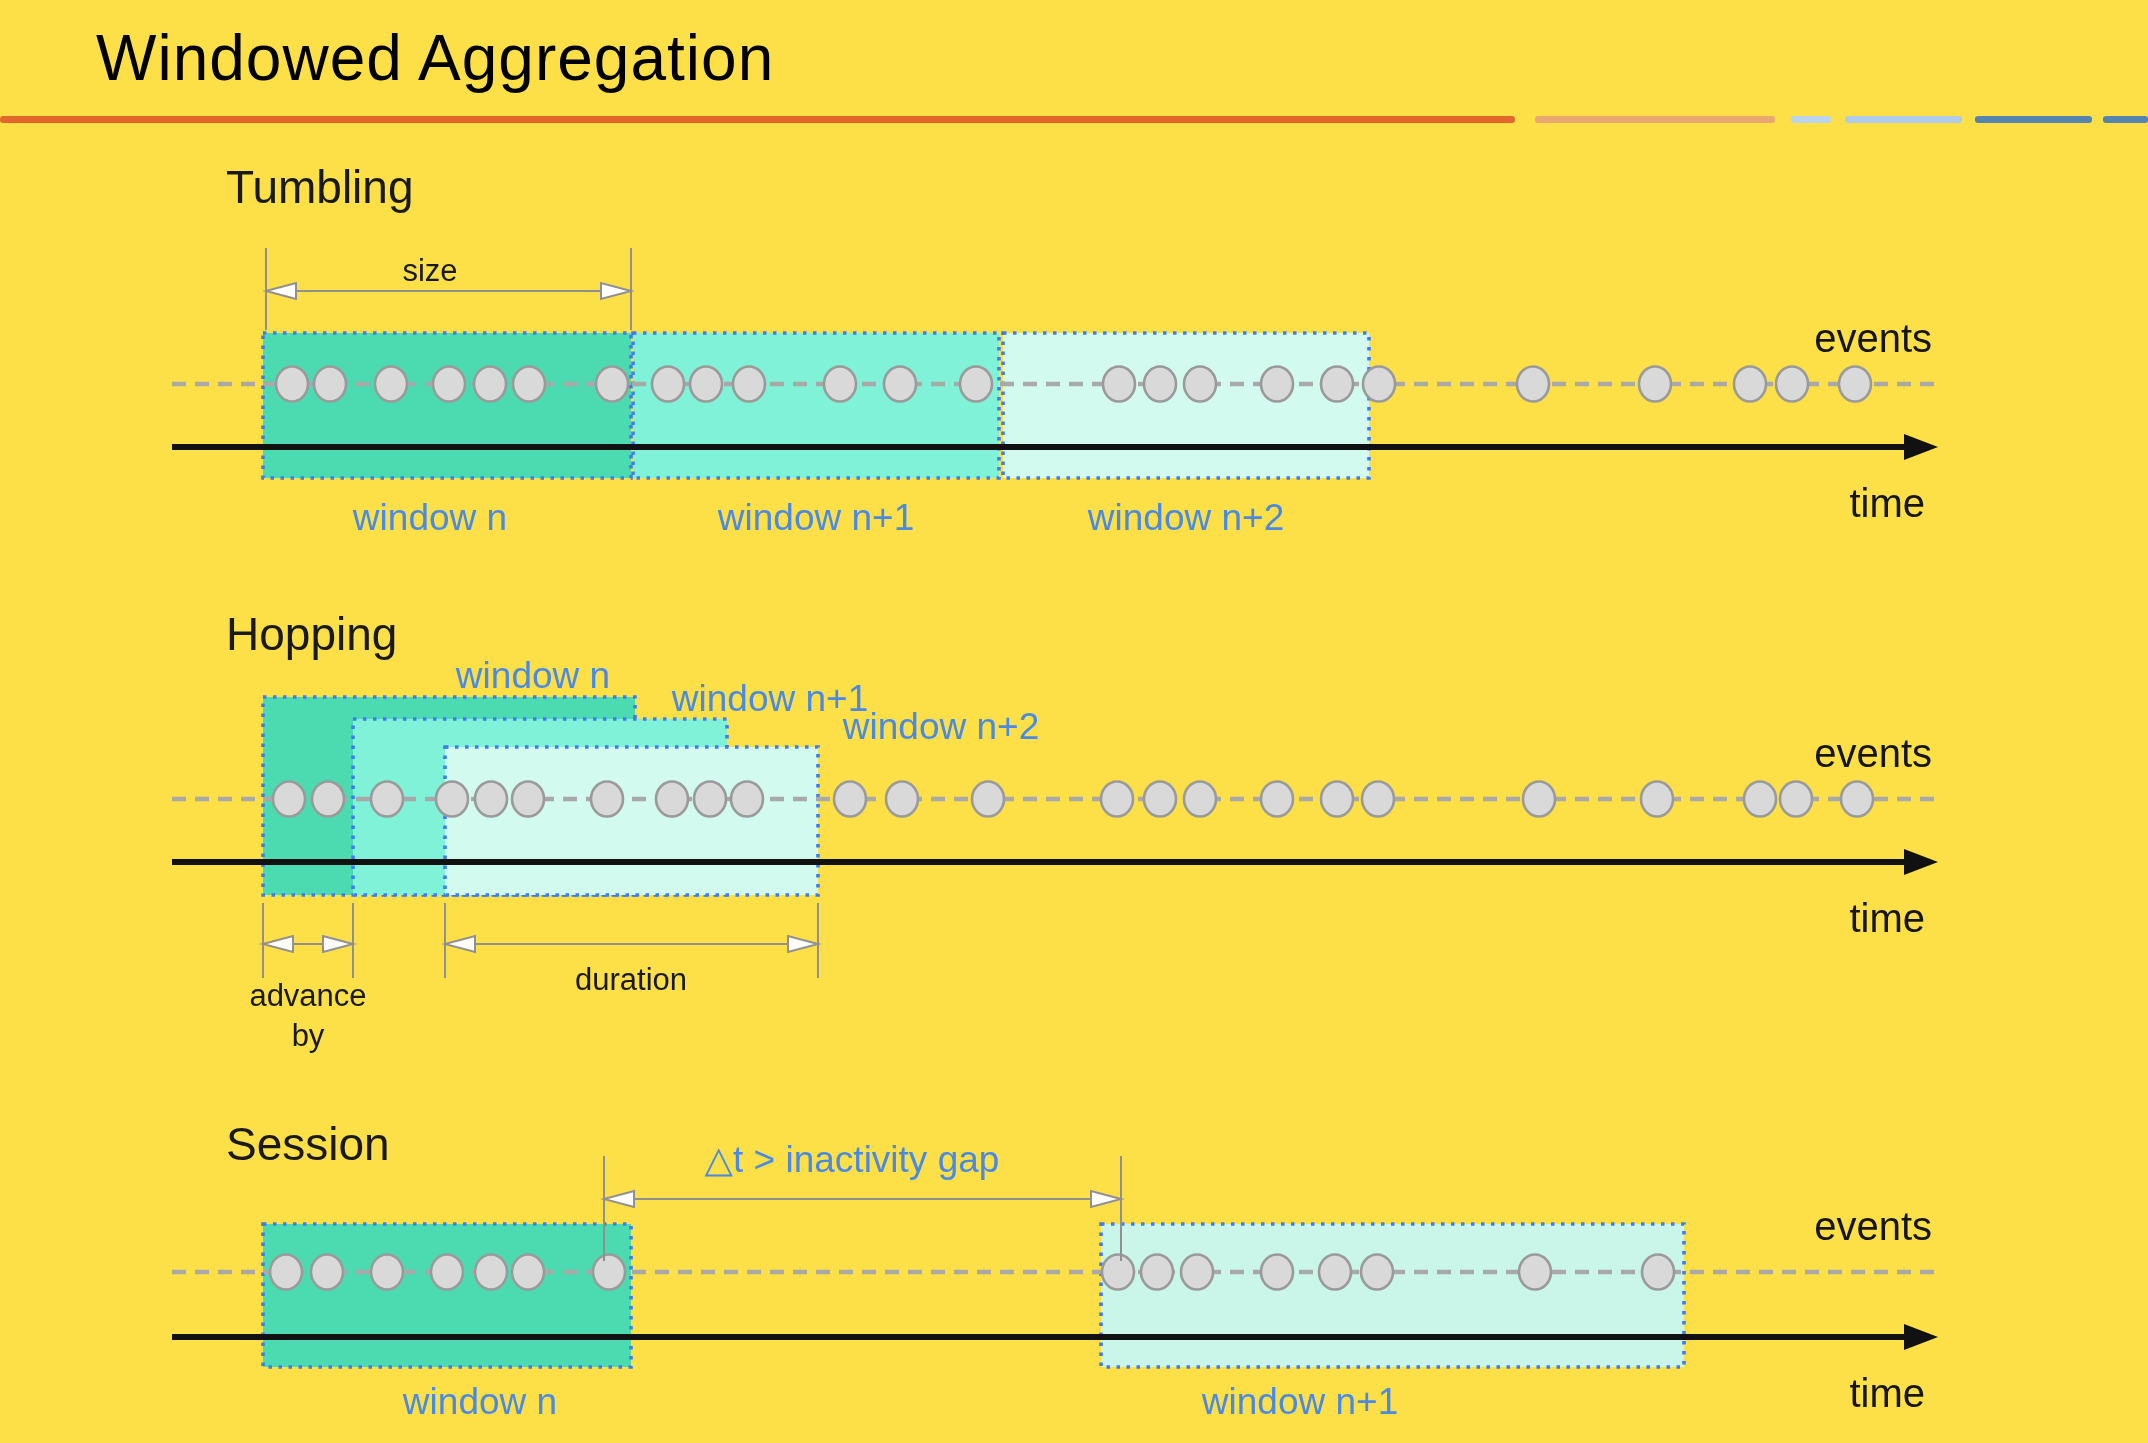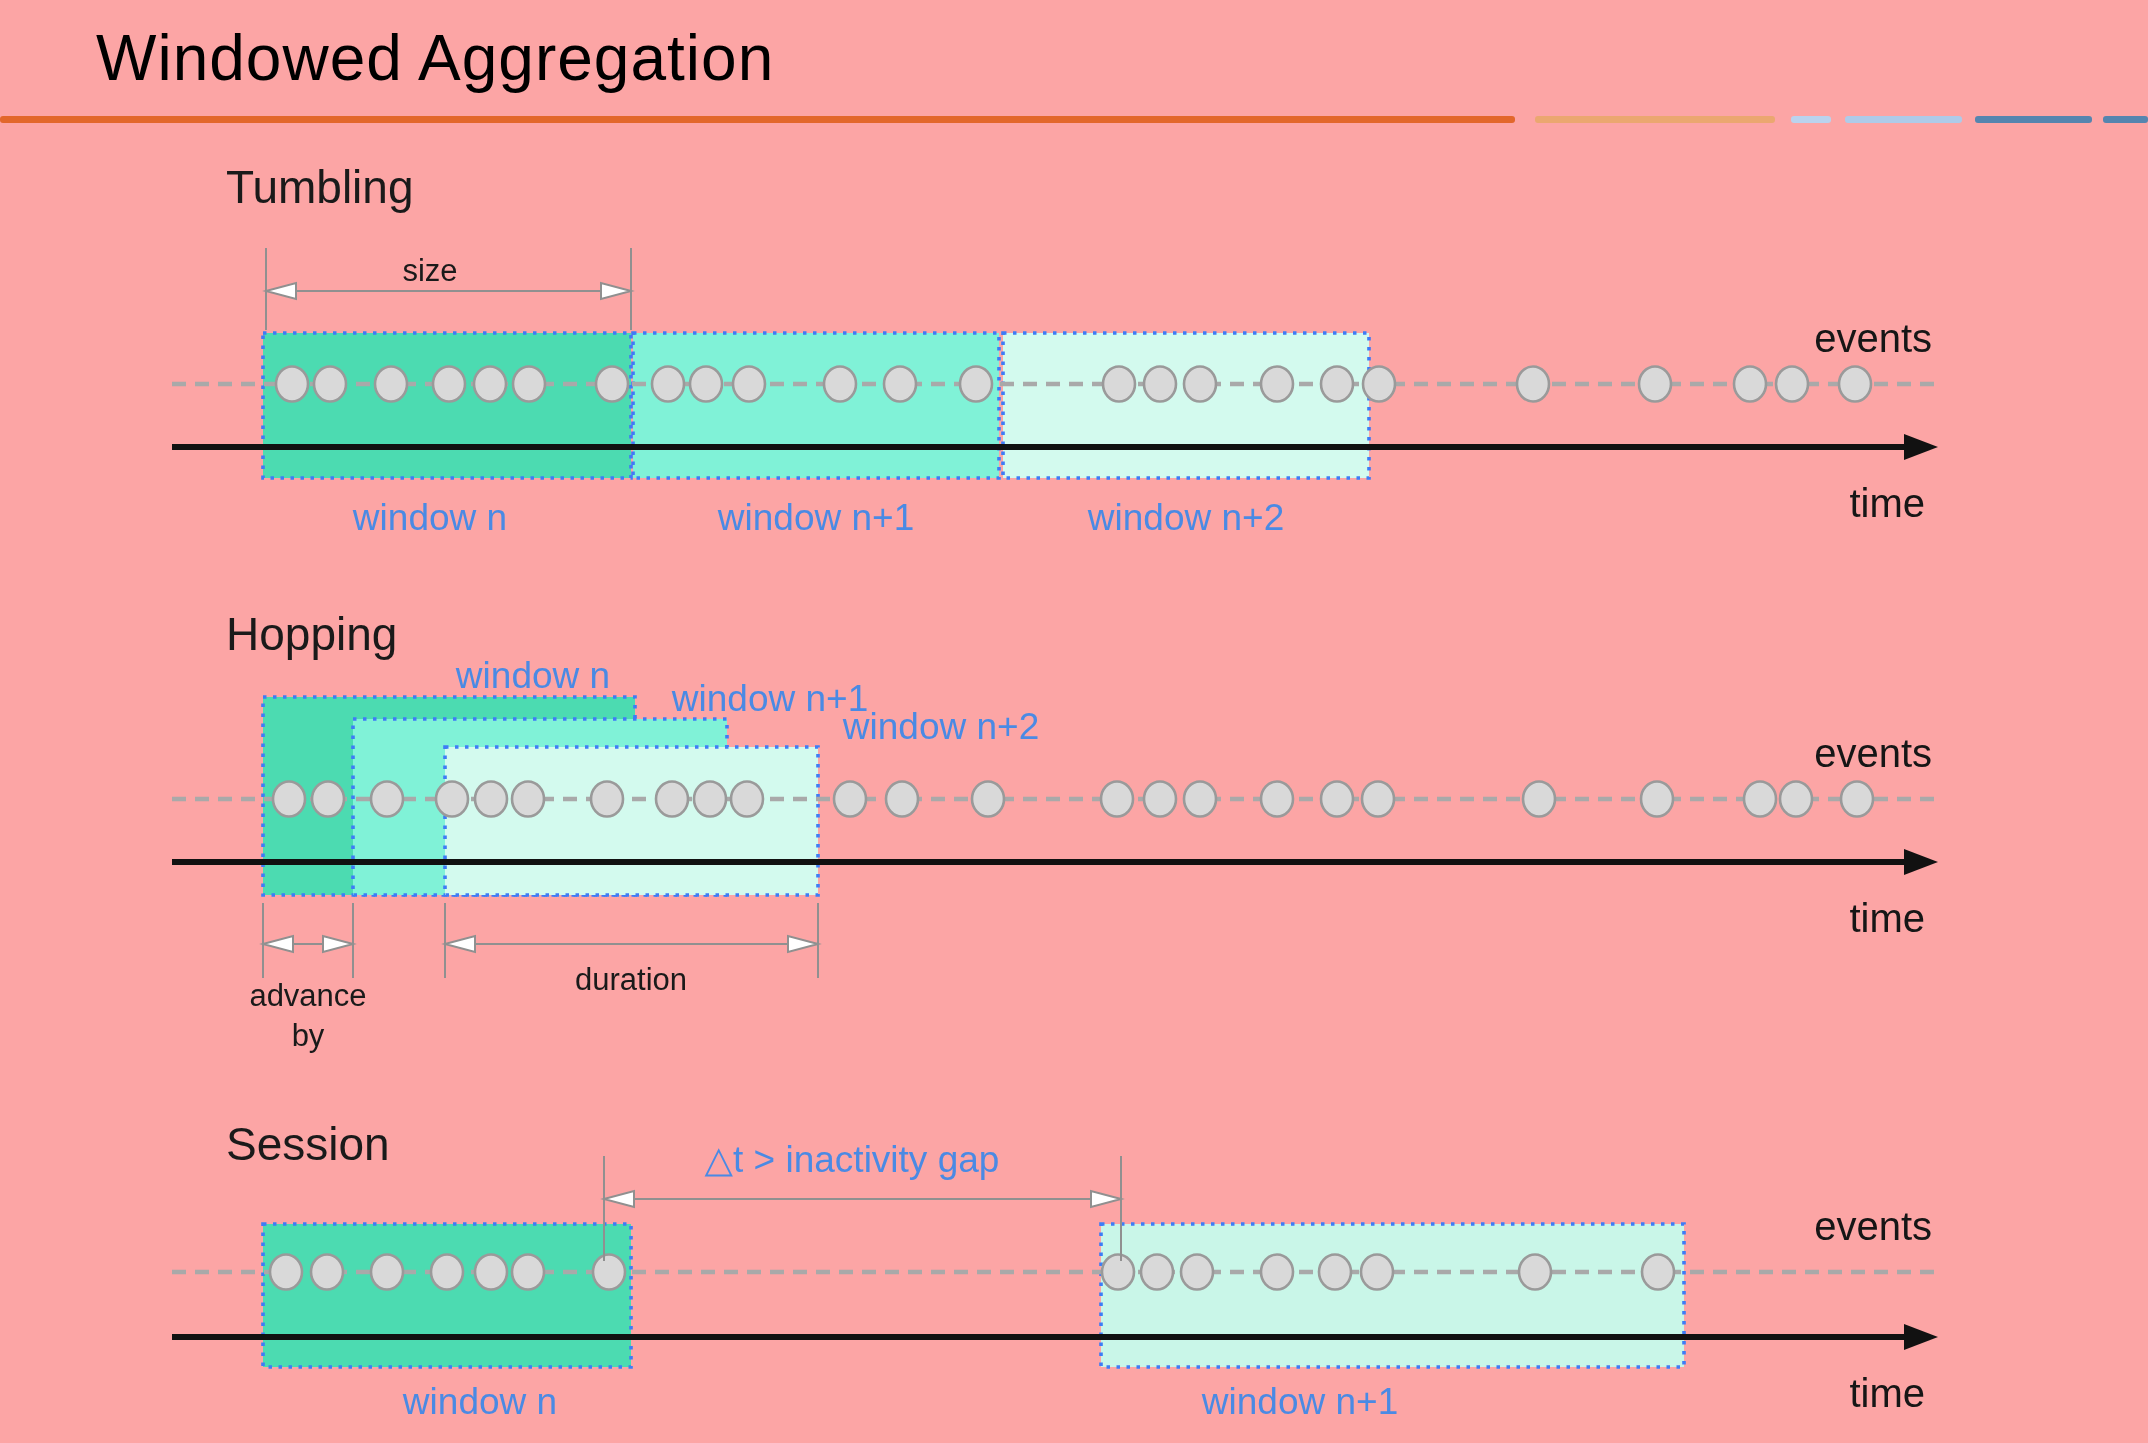--- a/index.html
+++ b/index.html
@@ -1,16 +1,16 @@
 <!DOCTYPE html>
 <html><head>
 <meta charset="utf-8">
 <style>
   html,body{margin:0;padding:0;background:#fff;}
-  .slide{position:relative;width:2148px;height:1443px;background:#fca5a5;overflow:hidden;
+  .slide{position:relative;width:2148px;height:1443px;background:#fde047;overflow:hidden;
          font-family:"Liberation Sans",sans-serif;}
   svg{display:block;}
   .slide-title{font-size:64px;fill:#000000;letter-spacing:1px;font-weight:400;}
   .section-title{font-size:46px;fill:#1a1a1a;}
   .window-label{font-size:37px;fill:#4a8ae4;}
   .axis-label{font-size:40px;fill:#161616;}
   .measure-label{font-size:31px;fill:#1a1a1a;}
   .measure-label-blue{font-size:37px;fill:#4a8ae4;}
 </style>
 </head>

